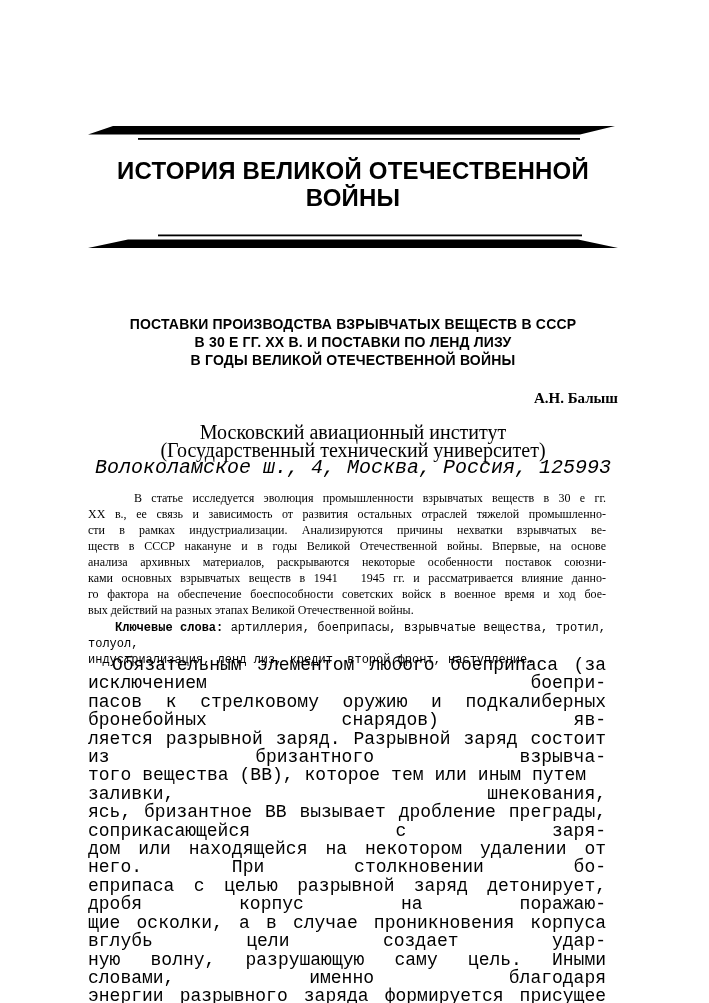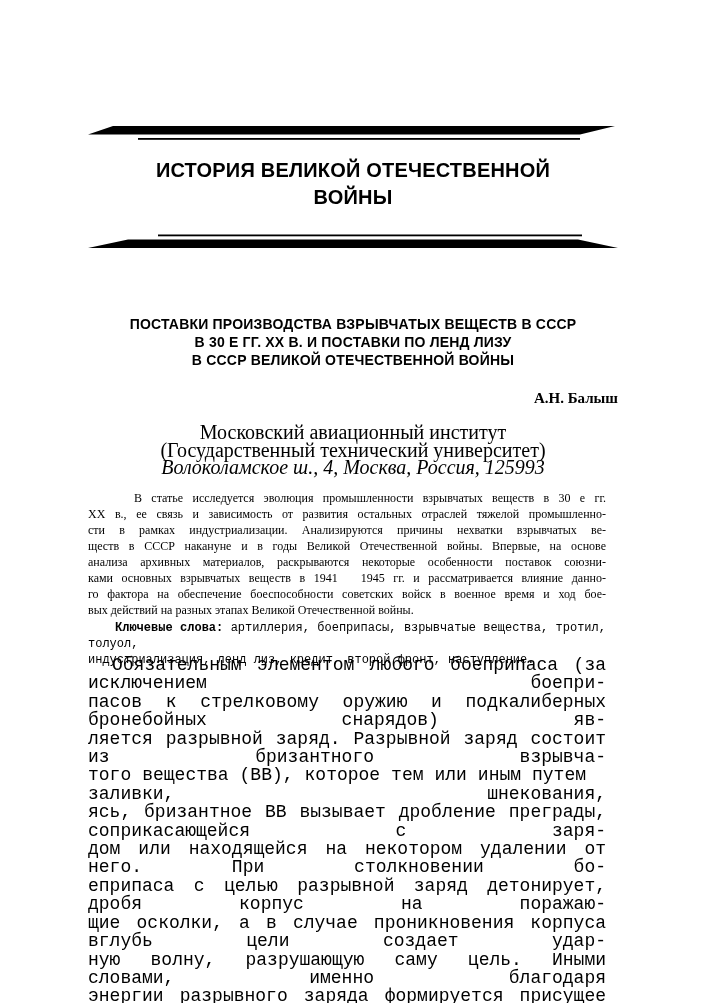--- a/index.html
+++ b/index.html
@@ -15,42 +15,42 @@
 
   
   .orn { width: 530px; height: 15px; display: block; }
   #orn-top { top: 126px; }
   #orn-bottom { top: 234px; }
 
   
   #masthead {
     top: 157px; width: 530px;
     font-family: "Liberation Sans", "DejaVu Sans", sans-serif;
-    font-weight: 700; font-size: 20px; line-height: 27px;
+    font-weight: 700; font-size: 24px; line-height: 27px;
     letter-spacing: 0.2px;
   }
 
   
   #article-title {
     top: 315px; width: 530px;
     font-family: "Liberation Sans", "DejaVu Sans", sans-serif;
     font-weight: 700; font-size: 14px; line-height: 18px;
     letter-spacing: 0.2px;
   }
   #author {
     top: 389px; width: 530px; text-align: right;
     font-family: "Liberation Serif", "DejaVu Serif", serif;
     font-weight: 700; font-size: 15px; line-height: 19px;
   }
   #affiliation {
     top: 424px; width: 530px; text-align: center;
     font-family: "Liberation Serif", "DejaVu Serif", serif;
     font-size: 20px; line-height: 17.5px;
   }
-  #affiliation .address { font-style: italic; }
+  #affiliation .address { font-style: italic; font-family: Liberation Mono, monospace; }
 
   
   #abstract {
     top: 490px; width: 518px;
     font-family: "Liberation Serif", "DejaVu Serif", serif;
     font-size: 12px; line-height: 16px;
   }
   #abstract .tline:first-child { text-indent: 46px; }
 
   #keywords {
@@ -91,21 +91,21 @@
     </div>
 
   <svg id="orn-bottom" class="sec orn" viewBox="0 0 530 15" preserveAspectRatio="none" aria-hidden="true">
     <rect x="70" y="0.5" width="424" height="1.8" fill="#000"></rect>
     <polygon points="40,5.5 490,5.5 530,14 0,14" fill="#000"></polygon>
   </svg>
 
   <div id="article-title" class="sec center-lines">
       <div class="tline">ПОСТАВКИ ПРОИЗВОДСТВА ВЗРЫВЧАТЫХ ВЕЩЕСТВ В СССР</div>
       <div class="tline">В 30 Е ГГ. ХХ В. И ПОСТАВКИ ПО ЛЕНД ЛИЗУ</div>
-      <div class="tline tline-last">В СССР ВЕЛИКОЙ ОТЕЧЕСТВЕННОЙ ВОЙНЫ</div>
+      <div class="tline tline-last">В ГОДЫ ВЕЛИКОЙ ОТЕЧЕСТВЕННОЙ ВОЙНЫ</div>
     </div>
 
   <div id="author" class="sec">А.Н. Балыш</div>
 
   <div id="affiliation" class="sec">
     <div>Московский авиационный институт</div>
     <div>(Государственный технический университет)</div>
     <div class="address">Волоколамское ш., 4, Москва, Россия, 125993</div>
   </div>
 

